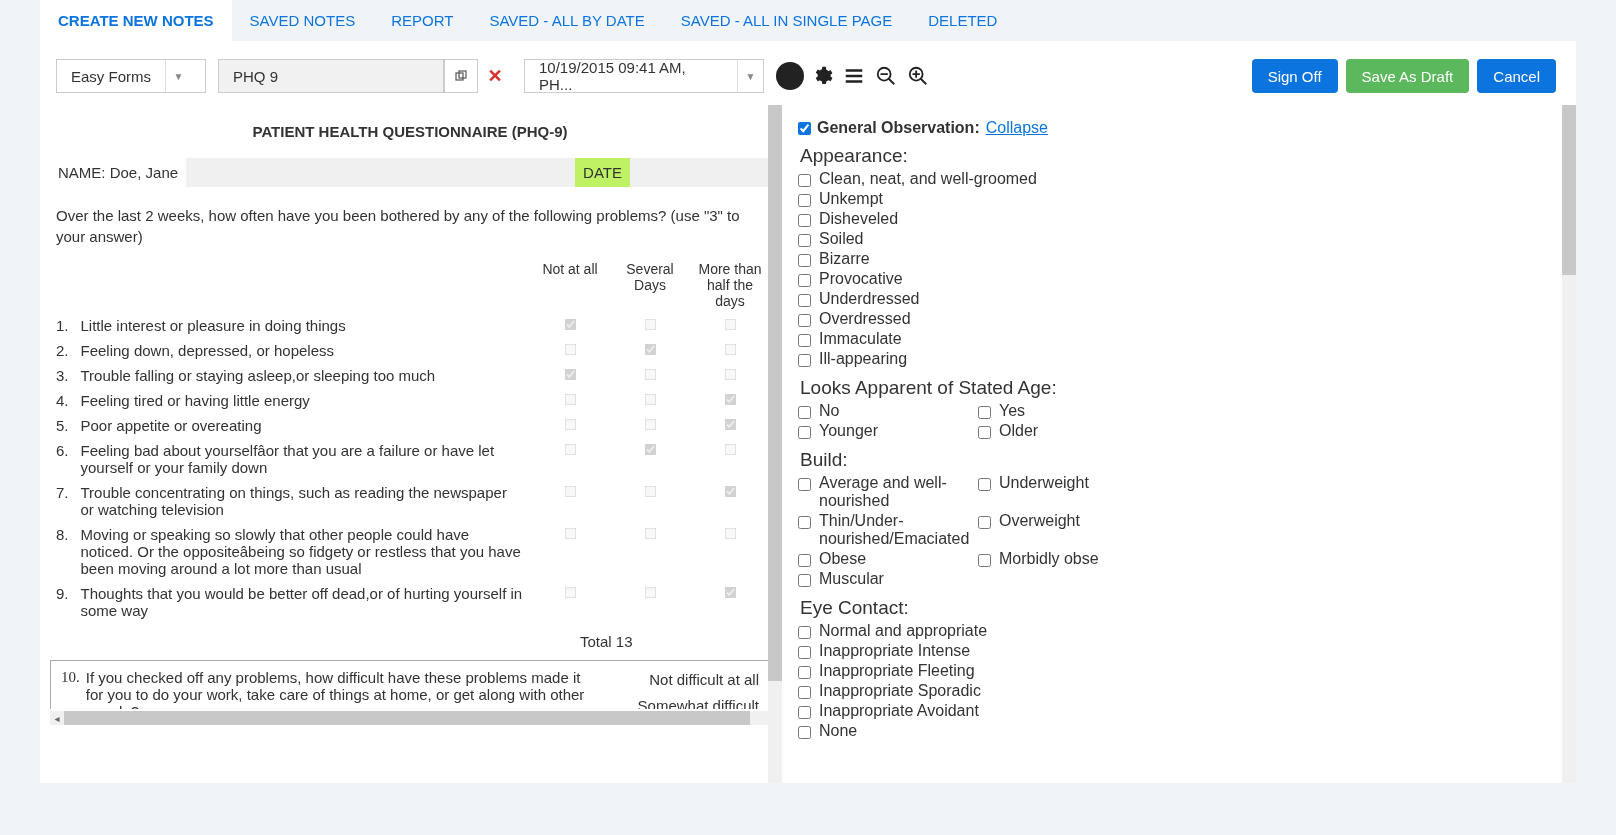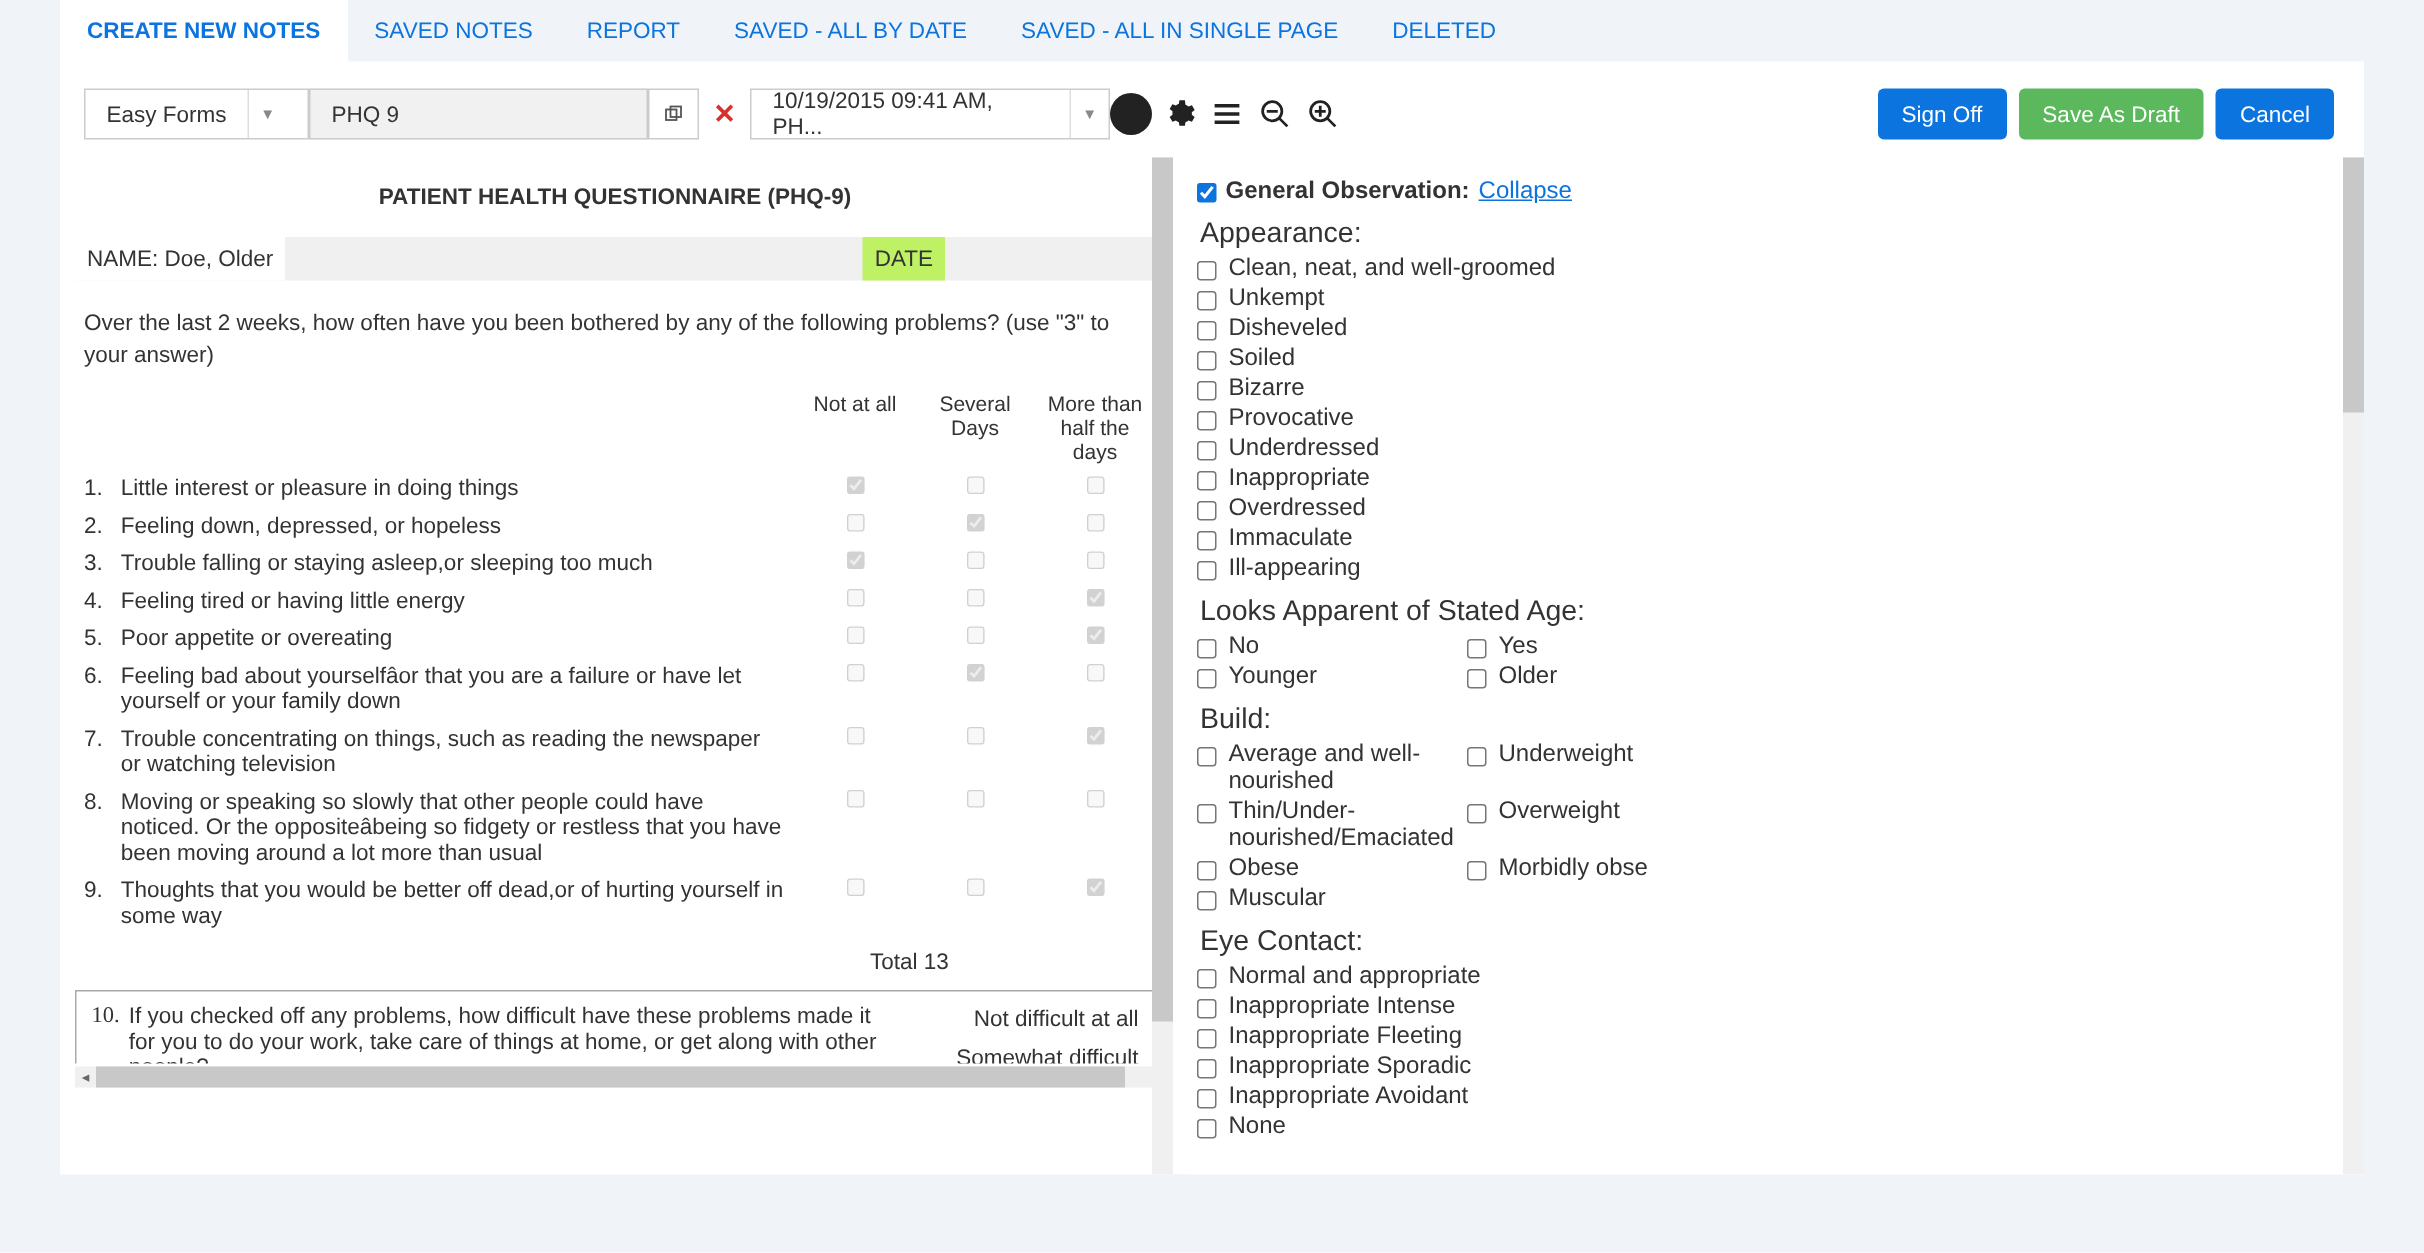--- a/index.html
+++ b/index.html
@@ -1,21 +1,21 @@
 <!DOCTYPE html>
 <html><head>
 <meta charset="utf-8">
 <style>
 * { box-sizing: border-box; margin: 0; padding: 0; }
 body { font-family: Arial, Helvetica, sans-serif; font-size: 14px; background: #f0f4f8; color: #333; }
 .container { padding: 0 40px; }
 .tabs { display: flex; background: #f0f4f8; }
 .tab { padding: 12px 18px; color: #0b74de; font-size: 15px; cursor: pointer; background: transparent; border: none; font-weight: 400; }
 .tab.active { background: #fff; font-weight: 700; }
-.toolbar { display: flex; align-items: center; gap: 0; padding: 18px 0 12px 16px; background: #fff; }
+.toolbar { display: flex; align-items: center; gap: 12px; padding: 18px 0 12px 16px; background: #fff; }
 .select-wrap { position: relative; display: inline-flex; align-items: center; border: 1px solid #ccc; background: #fff; height: 34px; font-size: 15px; }
 .select-wrap.gray { background: #f1f1f1; }
 .select-label { padding: 0 14px; }
 .select-arrow { width: 26px; display: flex; align-items: center; justify-content: center; border-left: 1px solid #ddd; color: #888; height: 100%; font-size: 10px; }
 .icon-btn { width: 34px; height: 34px; border: 1px solid #ccc; background: #fff; display: inline-flex; align-items: center; justify-content: center; cursor: pointer; font-size: 14px; }
 .toolbar-icons { display: flex; gap: 4px; align-items: center; }
 .toolbar-icons .ticon { width: 28px; height: 28px; display: inline-flex; align-items: center; justify-content: center; cursor: pointer; font-size: 20px; color: #222; }
 .rewind-icon { background: #222; color: #fff; border-radius: 50%; width: 26px; height: 26px; font-size: 14px; }
 .btn { height: 34px; padding: 0 16px; border: none; border-radius: 4px; color: #fff; font-size: 15px; cursor: pointer; }
 .btn-primary { background: #0b74de; }
@@ -127,21 +127,21 @@
       <button class="btn btn-success">Save As Draft</button>
       <button class="btn btn-primary">Cancel</button>
     </div>
   </div>
 
   <div class="main">
     <div class="left-panel">
       <div class="left-scroll">
         <div class="phq-title">PATIENT HEALTH QUESTIONNAIRE (PHQ-9)</div>
         <div class="name-row">
-          <span class="lbl"><span>NAME:</span> <span>Doe, Older</span></span>
+          <span class="lbl"><span>NAME:</span> <span>Doe, Jane</span></span>
           <span class="val"></span>
           <span class="date-lbl">DATE</span>
           <span class="date-val"></span>
         </div>
         <div class="intro">Over the last 2 weeks, how often have you been bothered by any of the following problems? (use "3" to your answer)</div>
         <table class="phq-table">
           <thead>
               <tr id="phq-head">
                 <th></th>
                 <th></th>
@@ -273,24 +273,20 @@
             <div class="item">
               <input type="checkbox" style="">
               <span>Provocative</span>
             </div>
             <div class="item">
               <input type="checkbox" style="">
               <span>Underdressed</span>
             </div>
             <div class="item">
               <input type="checkbox" style="">
-              <span>Inappropriate</span>
-            </div>
-            <div class="item">
-              <input type="checkbox" style="">
               <span>Overdressed</span>
             </div>
             <div class="item">
               <input type="checkbox" style="">
               <span>Immaculate</span>
             </div>
             <div class="item">
               <input type="checkbox" style="">
               <span>Ill-appearing</span>
             </div>

